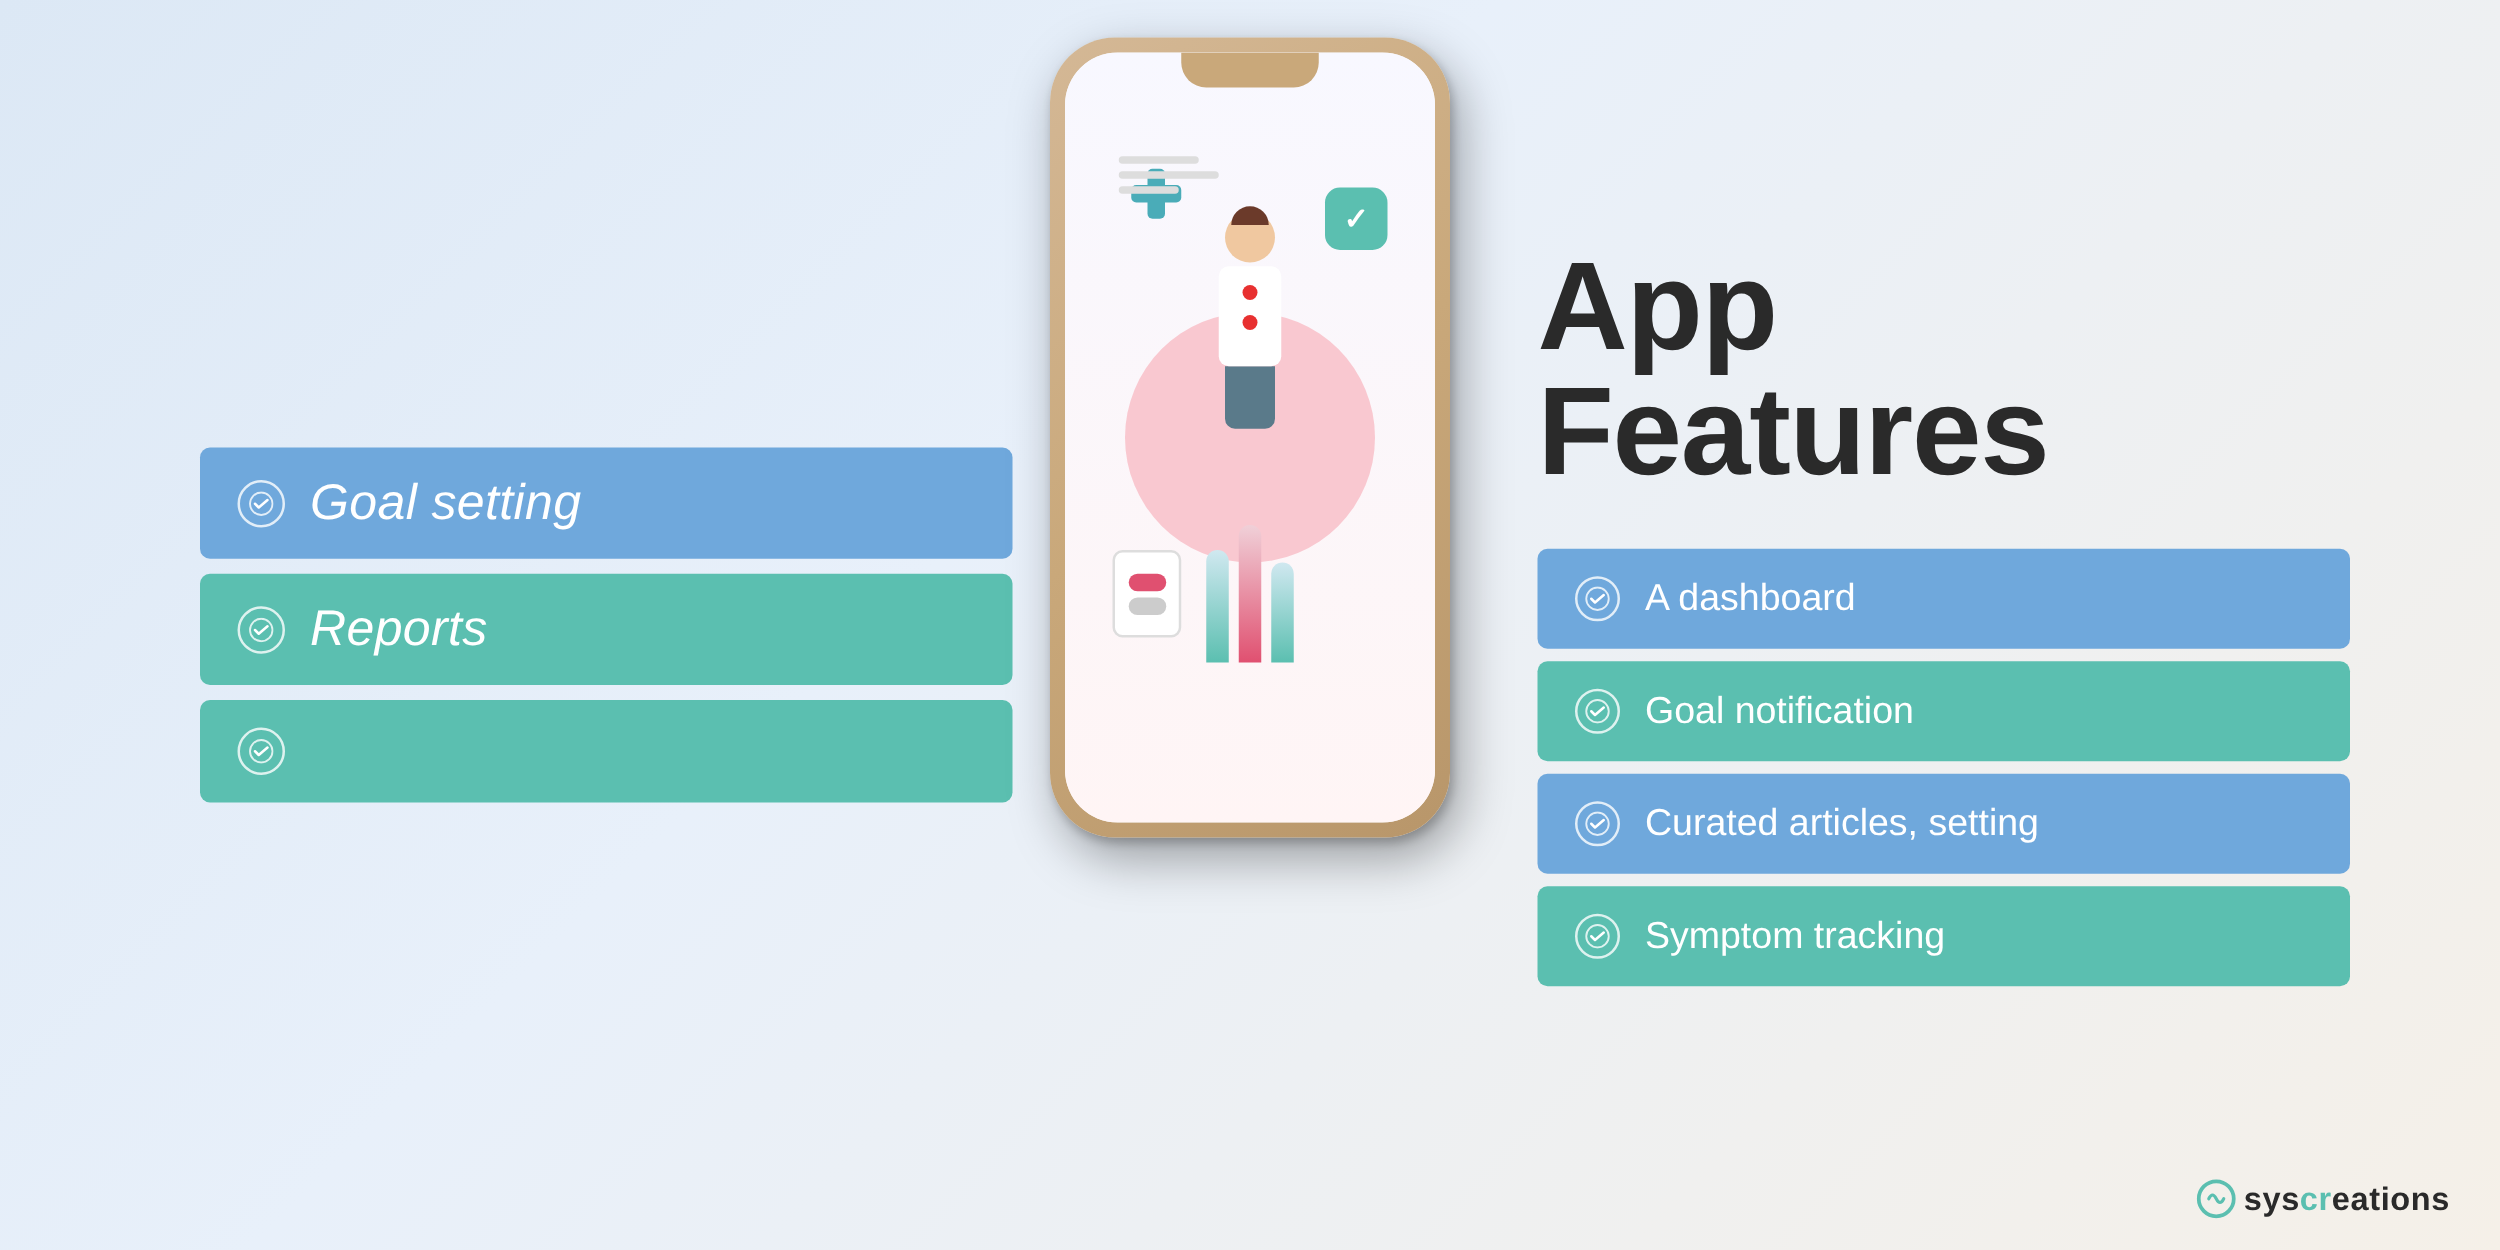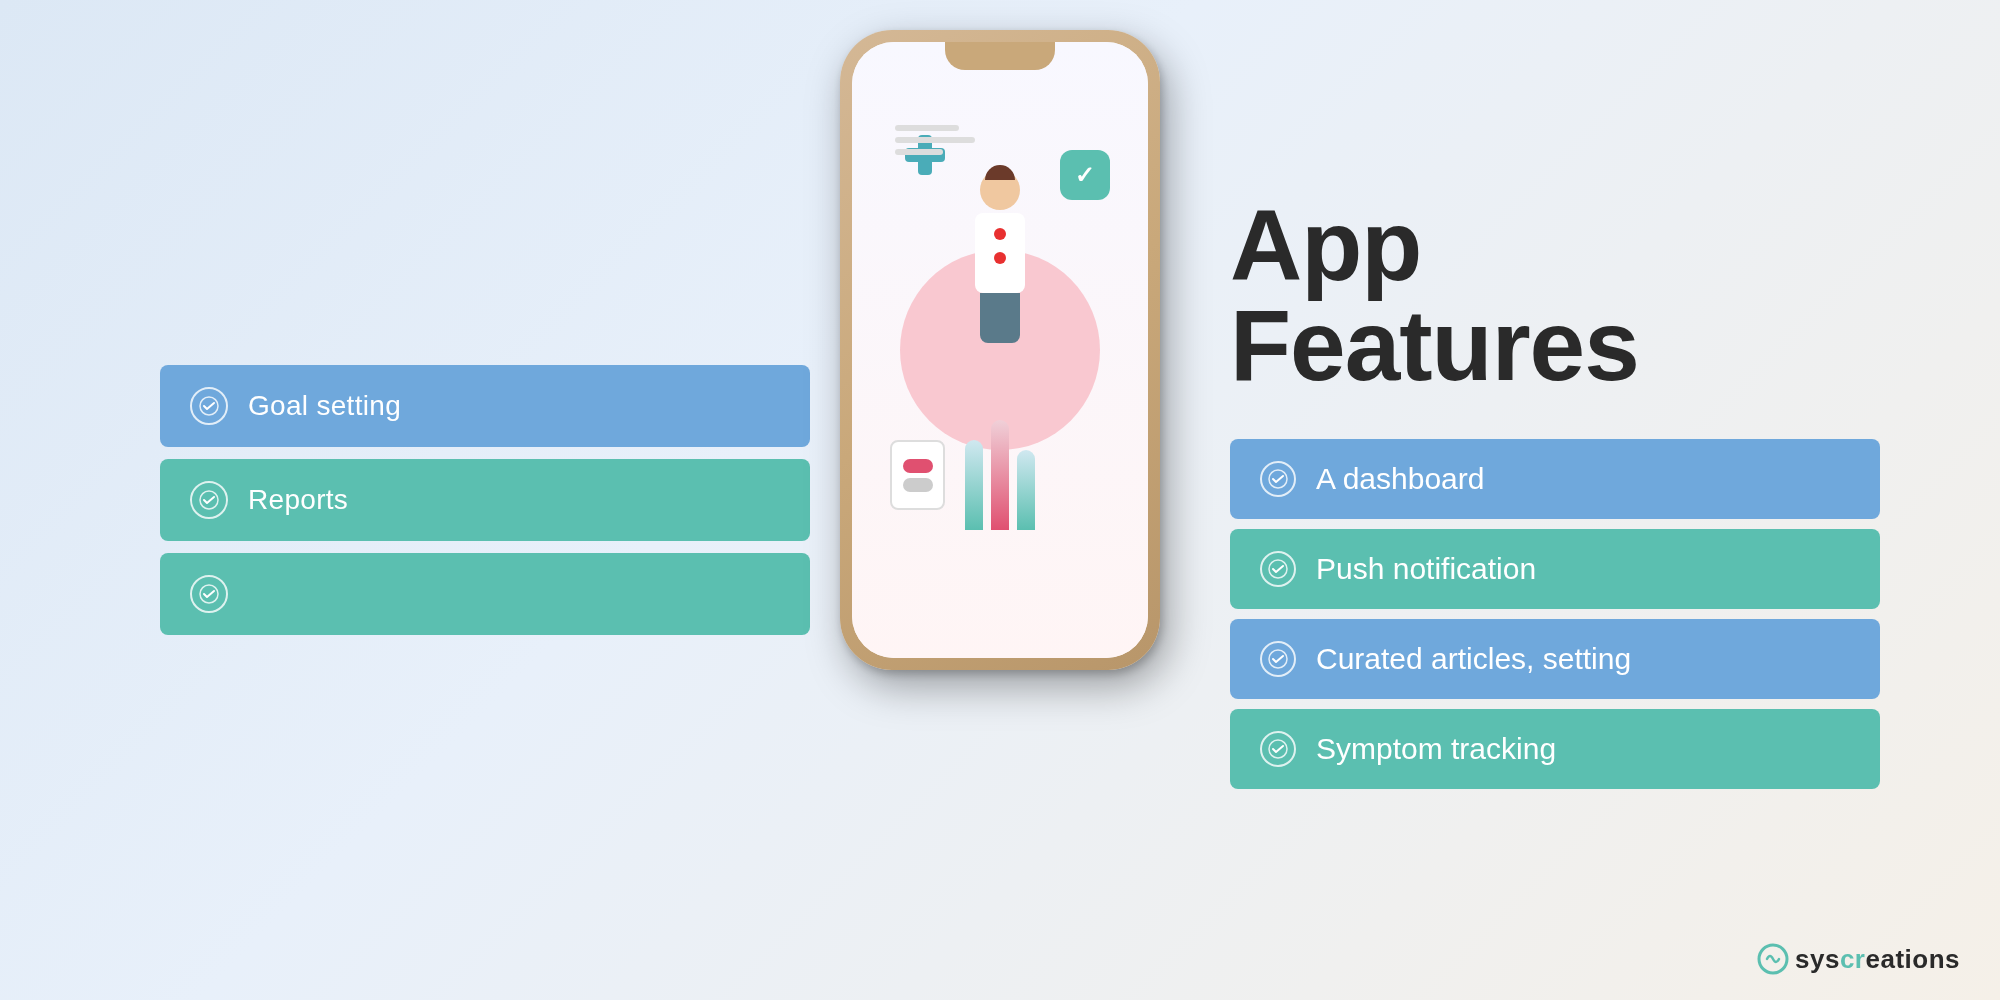--- a/index.html
+++ b/index.html
@@ -59,23 +59,24 @@
       border: 2.5px solid rgba(255,255,255,0.8);
       display: flex;
       align-items: center;
       justify-content: center;
       flex-shrink: 0;
       font-size: 18px;
       color: white;
     }
 
     .feature-label {
-      font-size: 28px;
+      font-size: 40px;
       font-weight: 500;
       letter-spacing: 0.3px;
+      font-style: italic;
     }
 
     
     .phone-container {
       position: absolute;
       left: 50%;
       transform: translateX(-50%);
       top: 30px;
       z-index: 10;
     }
@@ -474,21 +475,21 @@
       </div>
       <span>A dashboard</span>
     </div>
         <div class="right-feature-item teal">
       <div class="check-circle-right">
         <svg width="20" height="20" viewBox="0 0 20 20">
           <circle cx="10" cy="10" r="9" fill="none" stroke="rgba(255,255,255,0.8)" stroke-width="1.5"></circle>
           <polyline points="5,10 8,13 15,7" fill="none" stroke="white" stroke-width="2" stroke-linecap="round" stroke-linejoin="round"></polyline>
         </svg>
       </div>
-      <span>Push notification</span>
+      <span>Goal notification</span>
     </div>
         <div class="right-feature-item blue">
       <div class="check-circle-right">
         <svg width="20" height="20" viewBox="0 0 20 20">
           <circle cx="10" cy="10" r="9" fill="none" stroke="rgba(255,255,255,0.8)" stroke-width="1.5"></circle>
           <polyline points="5,10 8,13 15,7" fill="none" stroke="white" stroke-width="2" stroke-linecap="round" stroke-linejoin="round"></polyline>
         </svg>
       </div>
       <span>Curated articles, setting</span>
     </div>

